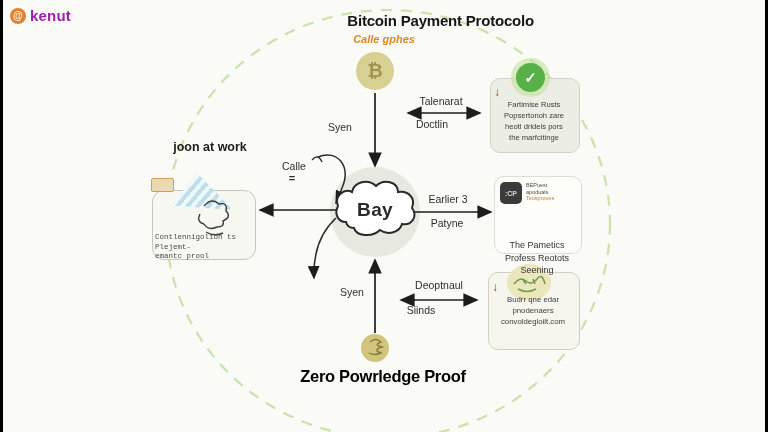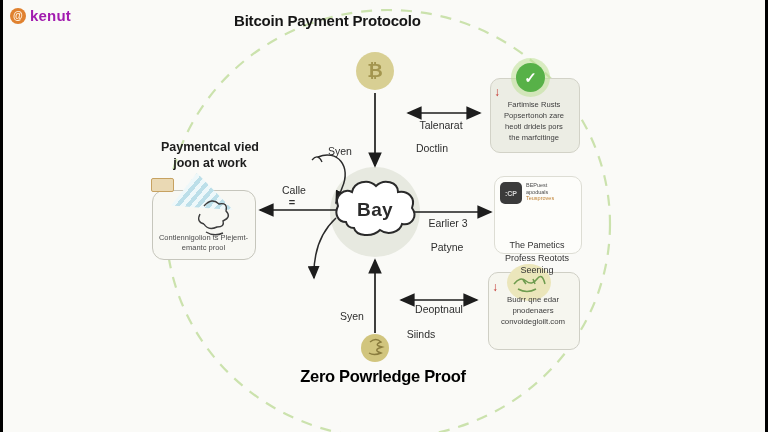--- a/index.html
+++ b/index.html
@@ -10,52 +10,52 @@
   .bar{position:absolute;top:0;bottom:0;width:3px;background:#000;z-index:9;}
   .bar.left{left:0;} .bar.right{right:0;}
   svg.layer{position:absolute;left:0;top:0;z-index:1;}
   .abs{position:absolute;}
   
   .logo{left:10px;top:7px;display:flex;align-items:center;gap:4px;z-index:4;}
   .logo-icon{width:16px;height:16px;border-radius:50%;background:#e0812f;color:#fff4e4;
     display:flex;align-items:center;justify-content:center;font-size:10px;font-weight:bold;}
   .logo-text{color:#a21caf;font-weight:bold;font-size:15px;letter-spacing:.2px;}
   
-  .title{left:234px;top:12px;width:300px;text-align:left;font-weight:bold;font-size:15px;
+  .title{left:234px;top:12px;width:300px;text-align:right;font-weight:bold;font-size:15px;
     letter-spacing:-.2px;color:#161616;z-index:4;}
   .subtitle{left:234px;top:33px;width:300px;text-align:center;font-style:italic;font-weight:bold;
     font-size:11px;color:#d8882b;z-index:4;}
   
   .coin-top{left:356px;top:52px;width:38px;height:38px;border-radius:50%;background:#d8cf93;
     display:flex;align-items:center;justify-content:center;color:#a3954e;font-weight:bold;
     font-size:19px;z-index:3;}
   .coin-bottom{left:361px;top:334px;width:28px;height:28px;border-radius:50%;background:#d1c57e;z-index:3;}
   
   .bay-label{left:345px;top:199px;width:60px;text-align:center;font-weight:bold;font-size:19px;
     color:#2a2a2a;z-index:4;letter-spacing:.3px;}
   
-  .lbl{font-size:10.5px;color:#2e2e2e;z-index:4;text-align:center;margin-top:24px;}
+  .lbl{font-size:10.5px;color:#2e2e2e;z-index:4;text-align:center;}
   .lbl-syen-top{left:320px;top:121px;width:40px;}
   .lbl-talenarat{left:396px;top:95px;width:90px;}
   .lbl-doctlin{left:390px;top:118px;width:84px;}
   .lbl-earlier{left:408px;top:193px;width:80px;}
   .lbl-patyne{left:407px;top:217px;width:80px;}
   .lbl-deoptnaul{left:395px;top:279px;width:88px;}
   .lbl-siinds{left:377px;top:304px;width:88px;}
   .lbl-syen-bottom{left:332px;top:286px;width:40px;}
   .lbl-eools{left:273px;top:160px;width:42px;}
   .lbl-equals{left:274px;top:172px;width:36px;font-weight:bold;font-size:11px;}
   .lbl-fiunese{left:260px;top:241px;width:64px;line-height:13px;}
   
   .left-heading{left:142px;top:139px;width:136px;text-align:center;font-weight:bold;
     font-size:12.5px;line-height:16px;color:#1d1d1d;z-index:4;}
   .left-card{left:152px;top:190px;width:102px;height:68px;border:1.5px solid #c6c6bc;
     border-radius:12px;background:#f8f8f3;z-index:2;}
-  .left-card-text{left:155px;top:233px;width:97px;text-align:center;font-size:7.5px;
-    line-height:9.5px;color:#4c4c4c;z-index:4;}
+  .left-card-text{left:155px;top:233px;width:97px;text-align:left;font-size:7.5px;
+    line-height:9.5px;color:#4c4c4c;z-index:4;font-family:Liberation Mono, monospace;}
   .tri{left:171px;top:173px;width:62px;height:37px;z-index:3;
     clip-path:polygon(42% 0,100% 100%,0 88%);
     background:repeating-linear-gradient(130deg,#bcdfe9 0 4px,#eef8fa 4px 8px);}
   .tanbox{left:151px;top:178px;width:21px;height:12px;background:#ead9b4;border:1px solid #c7a261;
     border-radius:2px;z-index:3;}
   .doodle{left:186px;top:192px;z-index:3;}
   
   .card{position:absolute;border-radius:10px;z-index:2;}
   .card-tr{left:490px;top:78px;width:88px;height:73px;background:#ecede4;border:1px solid #d2d2c7;}
   .badge{left:516px;top:63px;width:29px;height:29px;border-radius:50%;background:#57b148;
@@ -121,20 +121,21 @@
          C400,232 388,236 380,230 C372,238 356,236 354,228
          C350,228 347,226 346,222 Z" fill="#ffffff" stroke="#2a2a2a" stroke-width="2"></path>
   </svg>
 
   <div class="abs logo">
     <span class="logo-icon">@</span>
     <span class="logo-text">kenut</span>
   </div>
 
   <div class="abs title">Bitcoin Payment Protocolo</div>
+  <div class="abs subtitle">Calle gphes</div>
 
   <div class="abs coin-top">₿</div>
   <div class="abs coin-bottom">
     <svg width="28" height="28" viewBox="0 0 28 28">
       <path d="M9,8 q6,-5 11,0 q-8,3 1,5 q-10,3 -1,6 q-7,3 -12,0" fill="none" stroke="#8a7c3e" stroke-width="1.4"></path>
     </svg>
   </div>
 
   <div class="abs bay-label">Bay</div>
 
@@ -143,21 +144,20 @@
   <div class="abs lbl lbl-doctlin">Doctlin</div>
   <div class="abs lbl lbl-earlier">Earlier 3</div>
   <div class="abs lbl lbl-patyne">Patyne</div>
   <div class="abs lbl lbl-deoptnaul">Deoptnaul</div>
   <div class="abs lbl lbl-siinds">Siinds</div>
   <div class="abs lbl lbl-syen-bottom">Syen</div>
   <div class="abs lbl lbl-eools">Calle</div>
   <div class="abs lbl lbl-equals">=</div>
 
   <div class="abs left-heading">
-    <div>Paymentcal vied</div>
     <div>joon at work</div>
   </div>
   <div class="abs left-card"></div>
   <div class="abs tri"></div>
   <div class="abs tanbox"></div>
   <div class="abs doodle">
     <svg width="52" height="50" viewBox="0 0 52 50">
       <path d="M18,14 q8,-9 15,-2 q9,-2 7,7 q6,6 -3,10 q2,6 -6,6 q-9,4 -13,-3 M14,22 q-4,8 4,10
                M20,40 q8,5 17,1" fill="none" stroke="#3c3c3c" stroke-width="1.4"></path>
     </svg>

